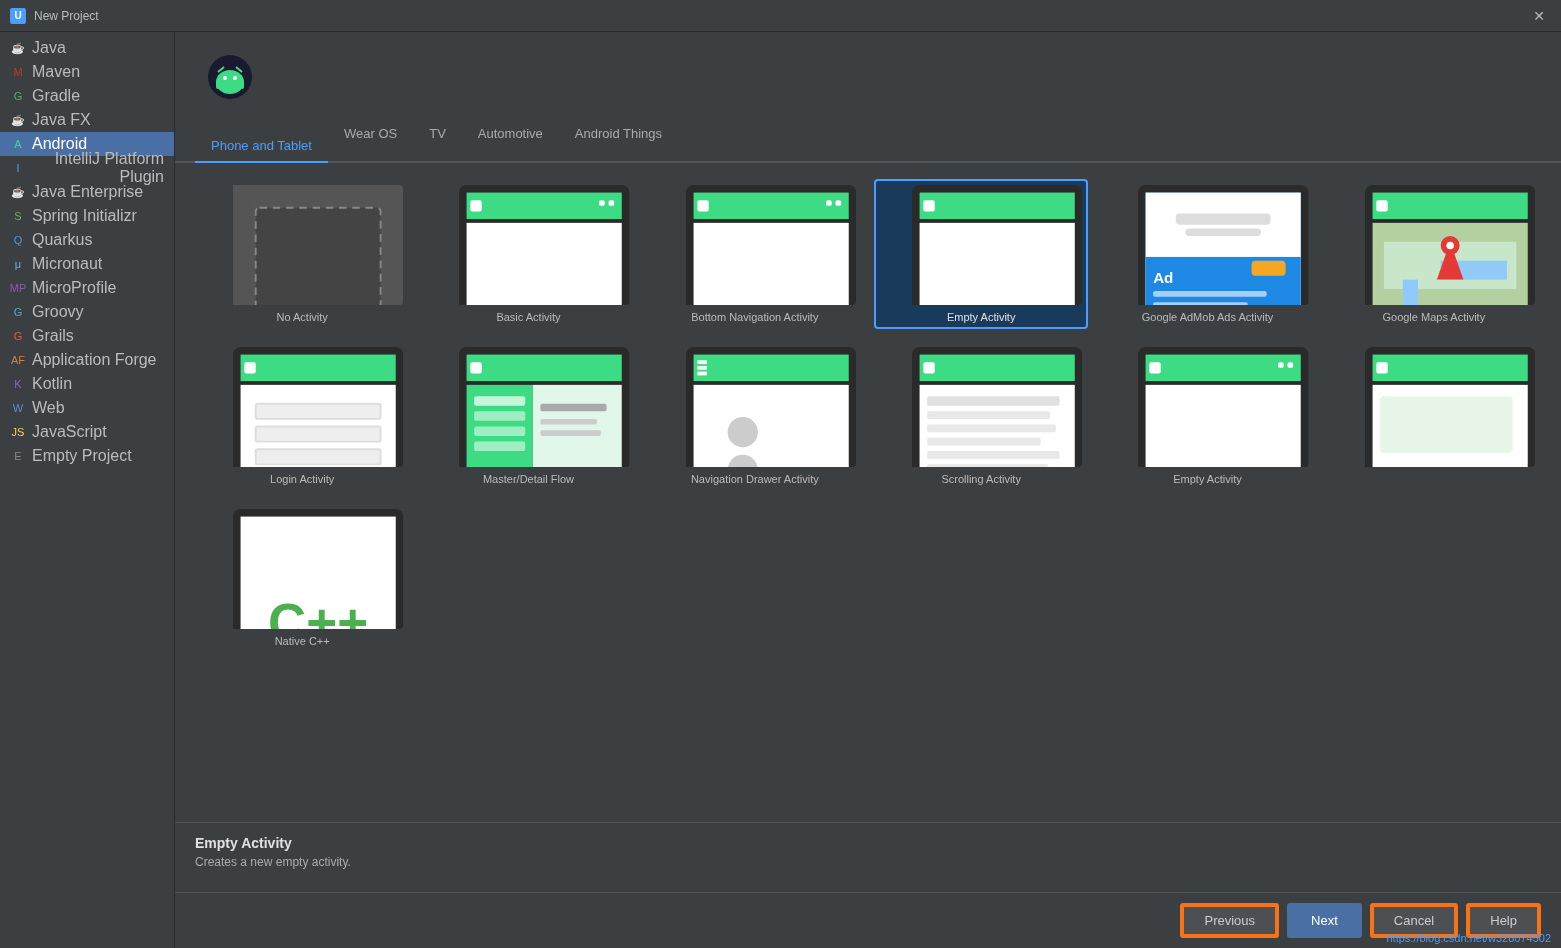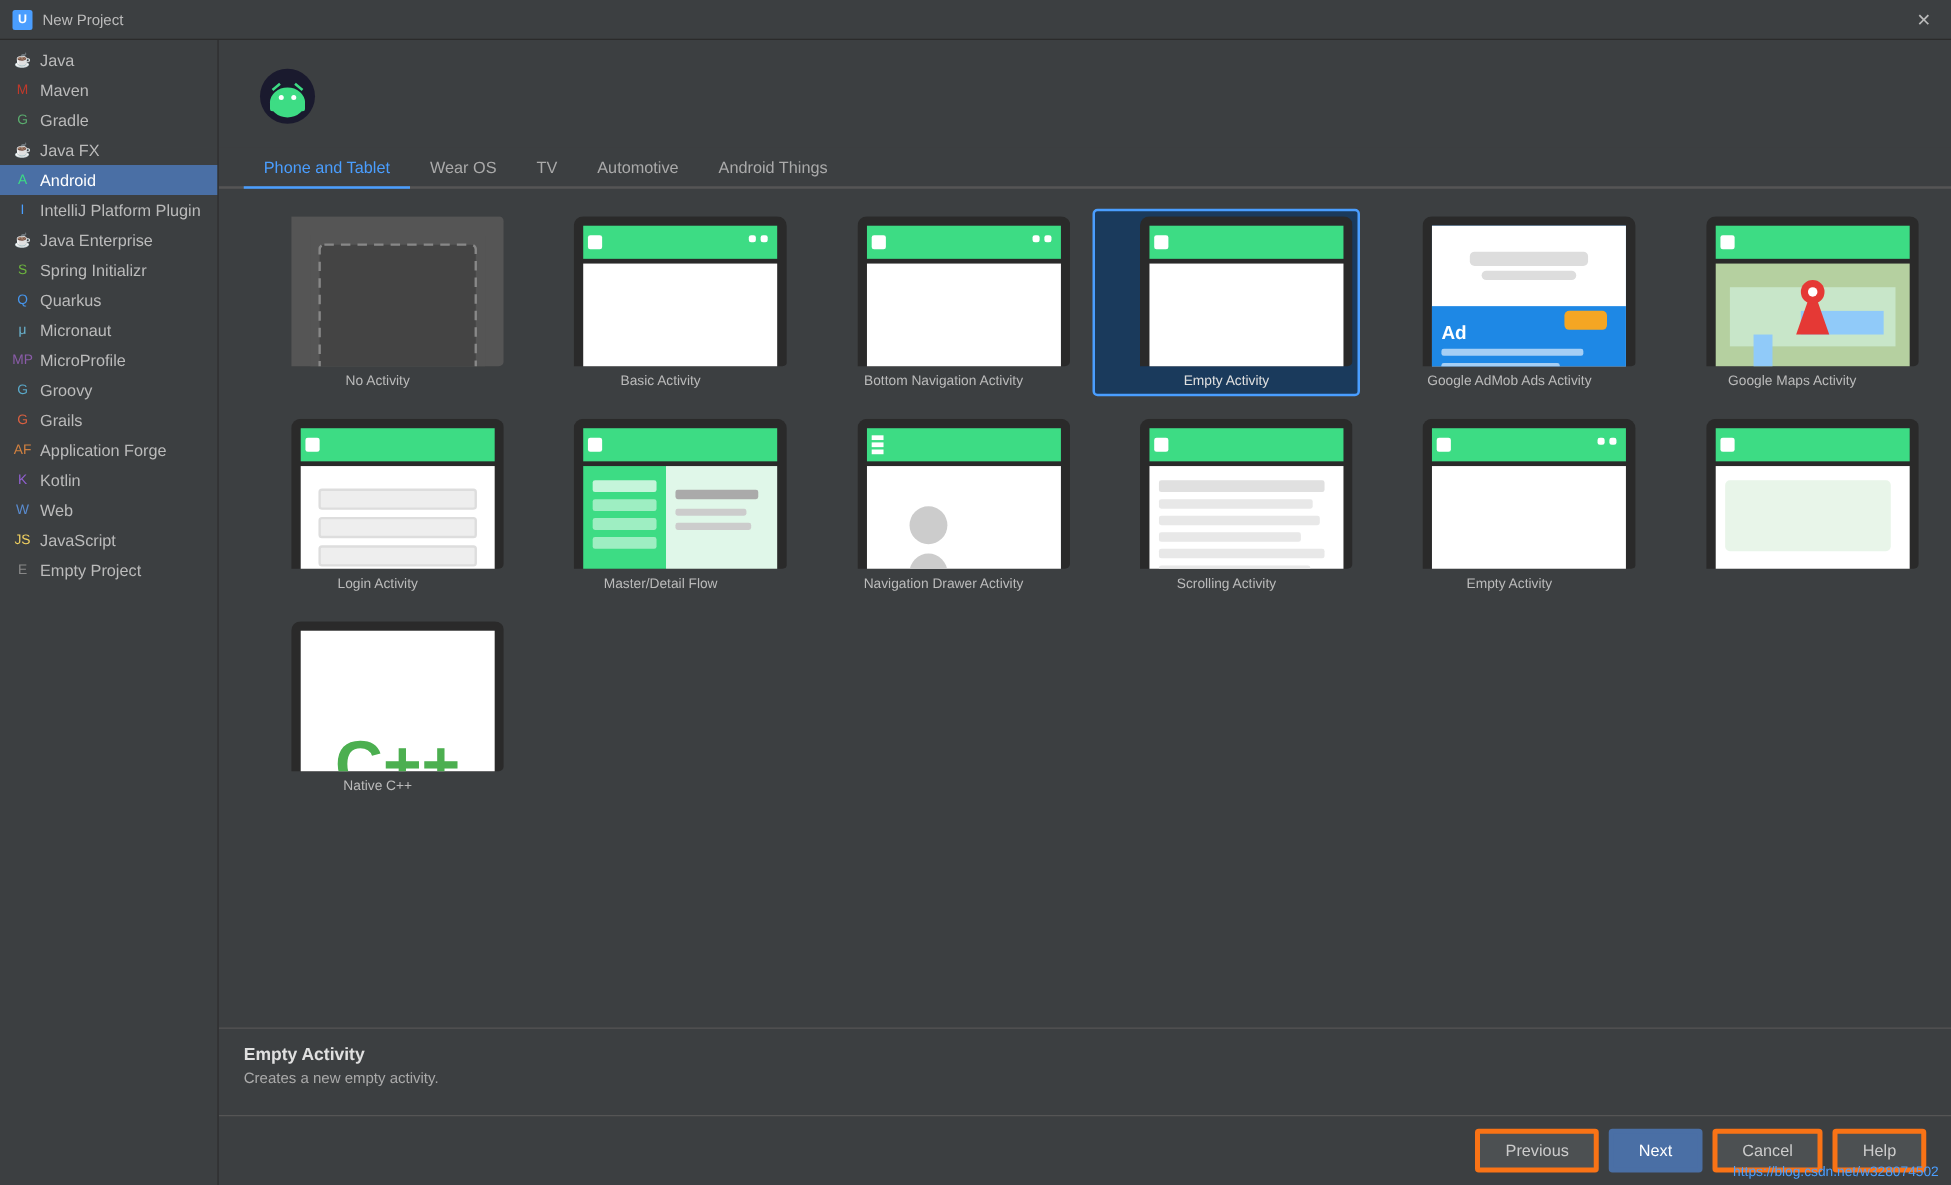--- a/index.html
+++ b/index.html
@@ -77,21 +77,21 @@
     .sidebar-icon {
       width: 16px;
       height: 16px;
       margin-right: 6px;
       display: flex;
       align-items: center;
       justify-content: center;
       font-size: 11px;
       flex-shrink: 0;
     }
-    .sidebar-label { font-size: 13px; }
+    .sidebar-label { font-size: 16px; text-align: right; }
 
     
     .content-area {
       flex: 1;
       background: #3c3f41;
       display: flex;
       flex-direction: column;
       overflow: hidden;
     }
 
@@ -123,21 +123,21 @@
       flex-shrink: 0;
     }
     .tab {
       padding: 8px 16px;
       font-size: 13px;
       cursor: pointer;
       color: #aaa;
       border-bottom: 2px solid transparent;
       margin-bottom: -2px;
     }
-    .tab.active { color: #4a9eff; border-bottom: 2px solid #4a9eff; }
+    .tab.active { color: #4a9eff; border-bottom: 2px solid #4a9eff; margin-top: 12px; }
 
     
     .template-grid-container {
       flex: 1;
       overflow-y: auto;
       padding: 16px 20px;
       position: relative;
     }
     .template-grid {
       display: grid;

